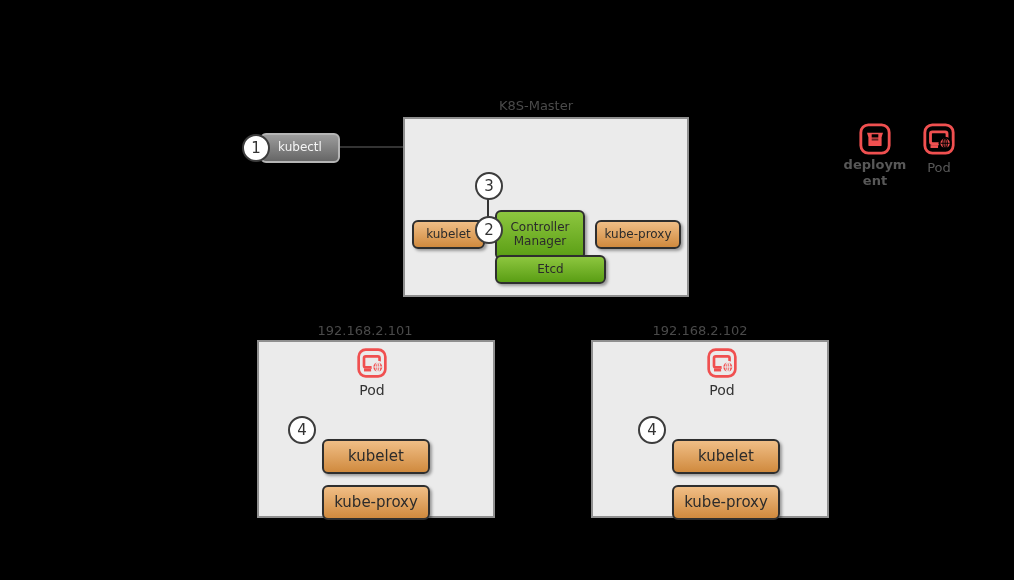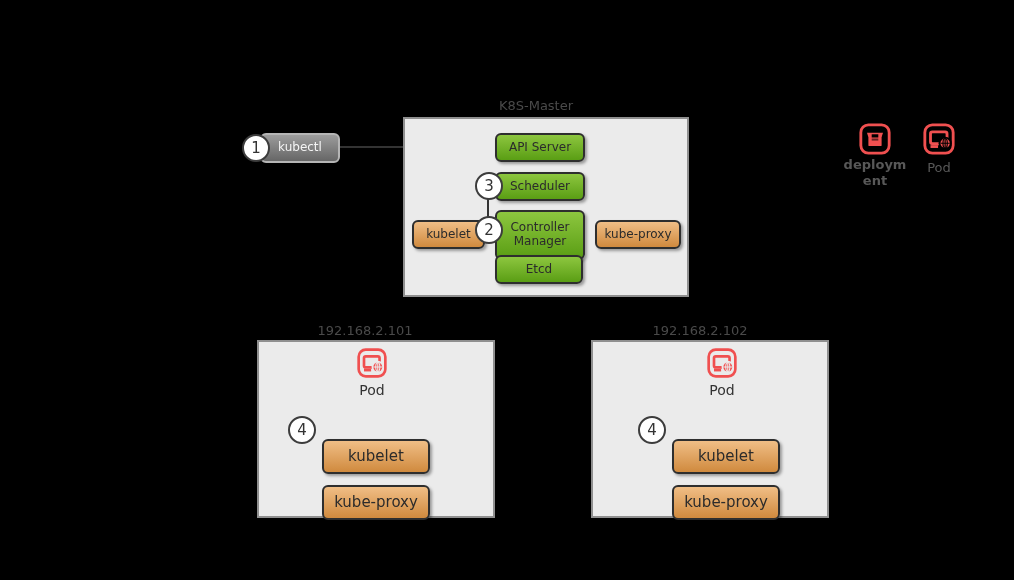--- a/index.html
+++ b/index.html
@@ -89,30 +89,24 @@
   <div class="line" style="left:340px; top:146px; width:142px; height:2px;"></div>
   <div class="arrowhead" style="left:480px; top:139px;"></div>
 
   <div class="box-title" style="left:403px; top:82px; width:266px;">
     <div>K8S-Master</div>
     <div>192.168.2.100</div>
   </div>
 
   <div class="panel" style="left:403px; top:117px; width:286px; height:180px;"></div>
 
-  <div class="btn green" style="left:495px; top:133px; width:90px; height:29px;">
-    <span>API Server</span>
-  </div>
-  <div class="btn green" style="left:495px; top:172px; width:90px; height:29px;">
-    <span>Scheduler</span>
-  </div>
   <div class="btn green" style="left:495px; top:210px; width:90px; height:50px;">
     <span>Controller Manager</span>
   </div>
-  <div class="btn green" style="left:495px; top:255px; width:88px; height:29px;">
+  <div class="btn green" style="left:495px; top:255px; width:111px; height:29px;">
     <span>Etcd</span>
   </div>
   <div class="btn orange" style="left:412px; top:193px; width:73px; height:29px;">
     <span>kubelet</span>
   </div>
   <div class="btn orange" style="left:595px; top:193px; width:86px; height:29px;">
     <span>kube-proxy</span>
   </div>
 
   <div class="line" style="left:487px; top:194px; width:2px; height:30px;"></div>

